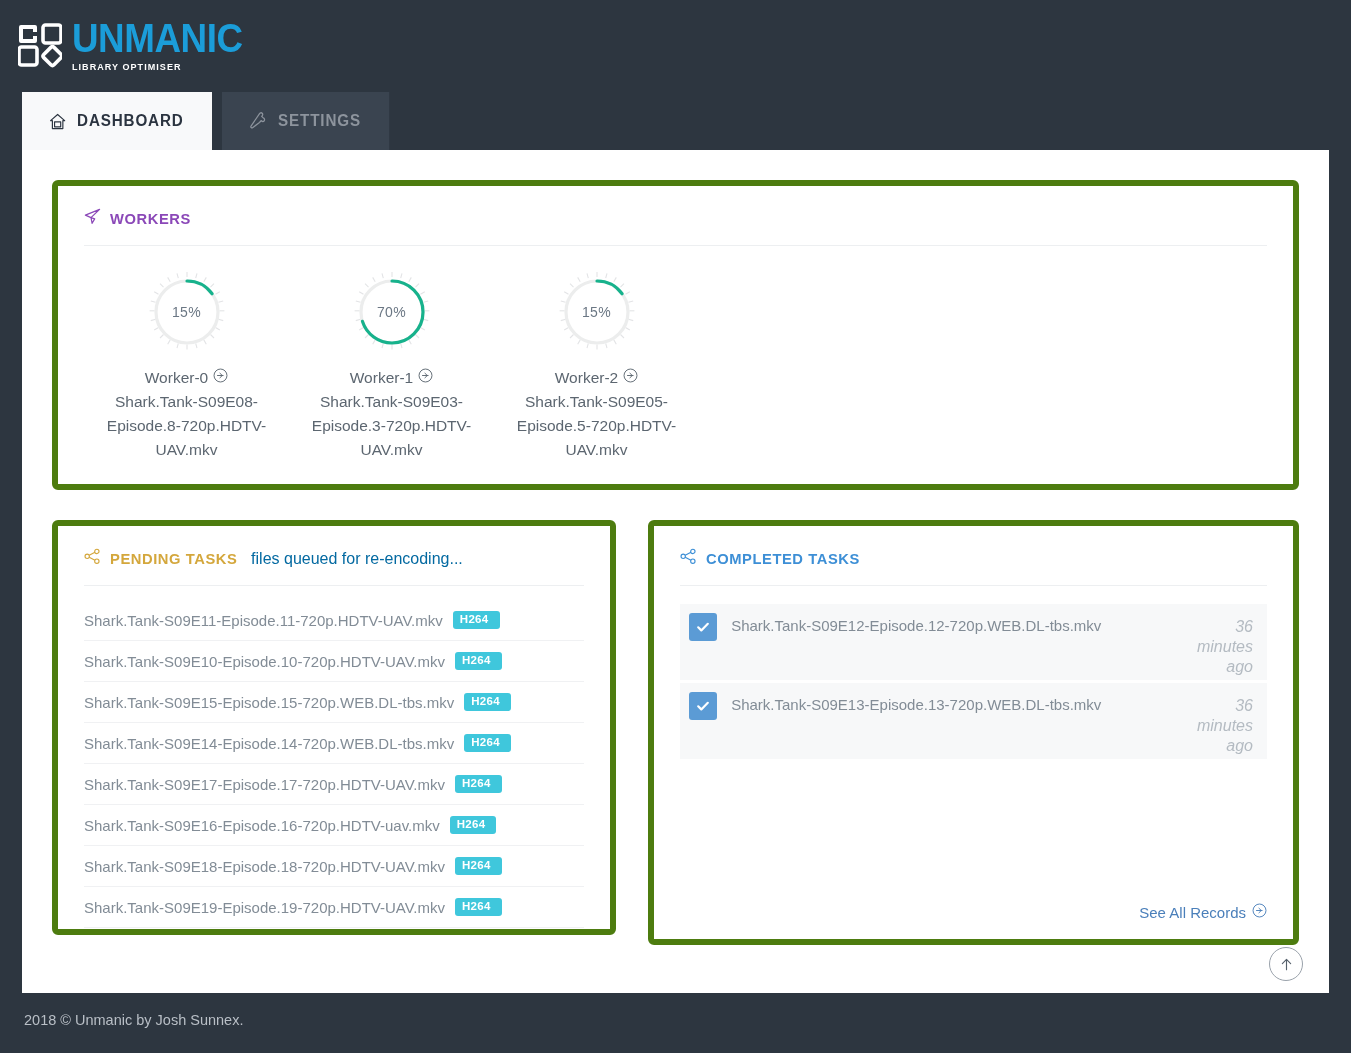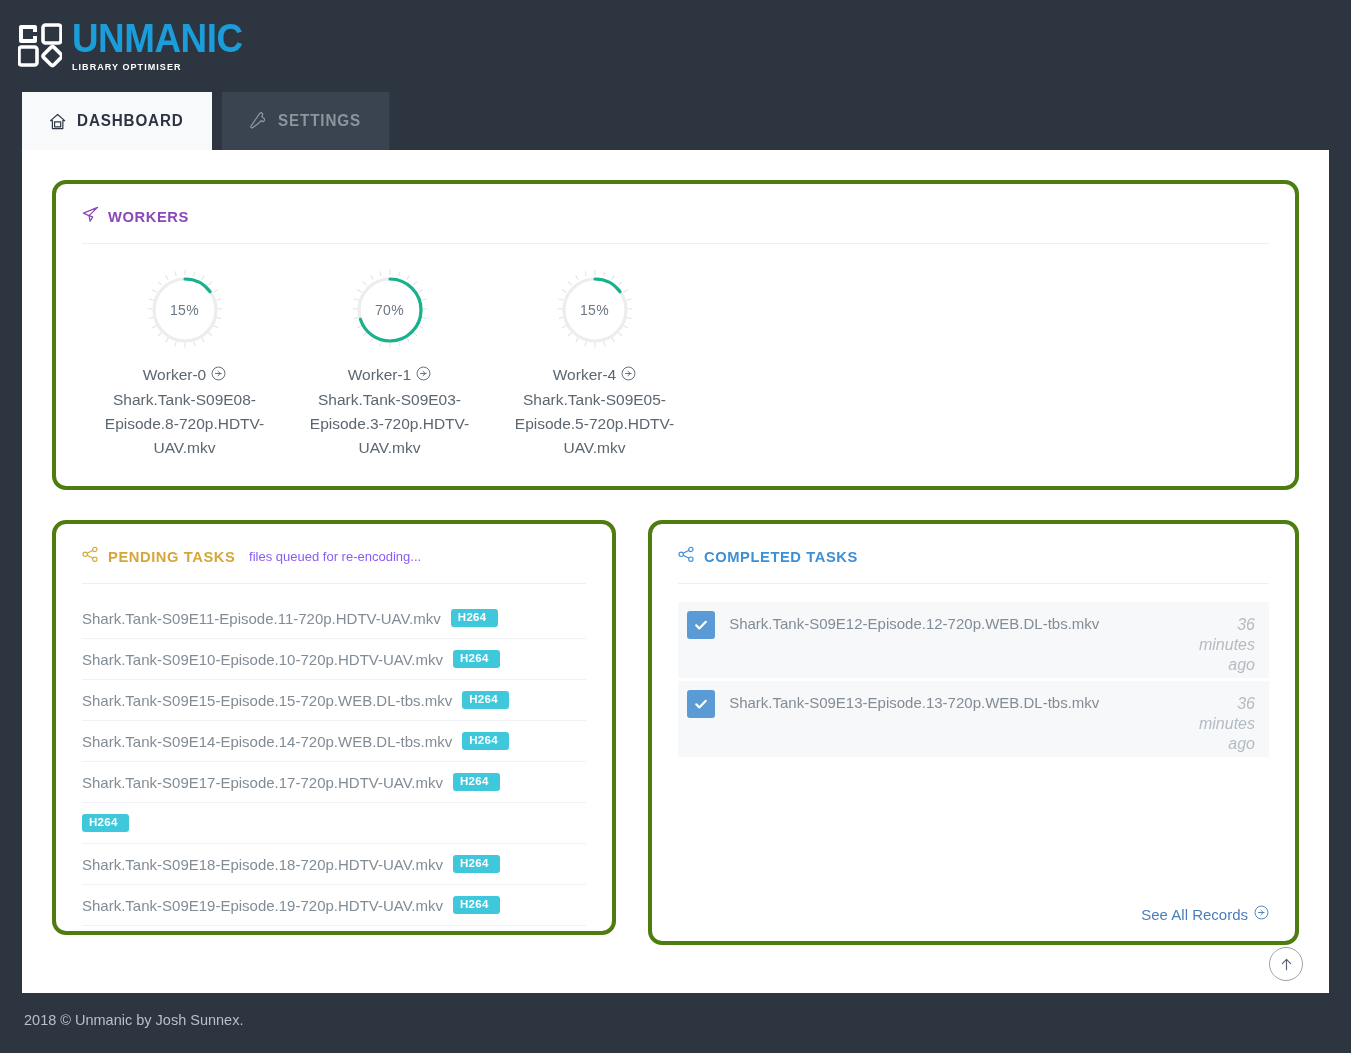--- a/index.html
+++ b/index.html
@@ -78,40 +78,40 @@
   .page {
     background: #ffffff;
     margin: 0 22px;
     min-height: 843px;
     padding: 30px 30px 20px 30px;
     position: relative;
   }
 
   .panel {
     background: #ffffff;
-    border: 4px solid #4d7c0f;
-    border-radius: 14px;
+    border: 6px solid #4d7c0f;
+    border-radius: 6px;
   }
 
   .panel-head {
     display: flex;
     align-items: center;
     gap: 9px;
     padding: 22px 26px 0 26px;
   }
   .panel-title {
     font-size: 15.5px;
     font-weight: bold;
     letter-spacing: 0.6px;
     transform: scaleX(0.95);
     transform-origin: left center;
   }
   .panel-sub {
-    font-size: 13px;
-    color: #8b5cf6;
+    font-size: 16px;
+    color: #0369a1;
     margin-left: -2px;
   }
   .panel-rule {
     border-bottom: 1px solid #edeff1;
     margin: 16px 26px 0 26px;
   }
 
   
   .workers-panel { margin-bottom: 30px; min-height: 310px; }
   .workers-row {
@@ -129,20 +129,21 @@
     transform: translateY(-50%);
     font-size: 14px;
     color: #6b7784;
     letter-spacing: 0.3px;
   }
   .worker-name {
     margin-top: 14px;
     font-size: 15.5px;
     color: #5c6670;
     display: flex;
+    align-items: center;
     justify-content: center;
     gap: 5px;
   }
   .worker-file {
     margin-top: 3px;
     font-size: 15.5px;
     color: #5c6670;
     line-height: 24px;
     padding: 0 10px;
     word-break: break-word;
@@ -428,21 +429,21 @@
                 <line x1="15" y1="13.6" x2="18.5" y2="17.1"></line>
               <line x1="22.7" y1="7.4" x2="25.2" y2="11.7"></line>
                 <line x1="32" y1="3.4" x2="33.3" y2="8.2"></line>
             </g>
             <circle cx="42" cy="42" r="31" fill="none" stroke="#eceded" stroke-width="3.2"></circle>
             <circle cx="42" cy="42" r="31" fill="none" stroke="#17b28c" stroke-width="3.2" stroke-linecap="round" stroke-dasharray="29.2 165.5" transform="rotate(-90 42 42)"></circle>
           </svg>
           <div class="gauge-pct">15%</div>
         </div>
         <div class="worker-name">
-          <span>Worker-4</span>
+          <span>Worker-2</span>
           <span>
             <svg width="15" height="15" viewBox="0 0 16 16">
                 <circle cx="8" cy="8" r="6.9" fill="none" stroke="#5c6670" stroke-width="1"></circle>
                 <path d="M4.8 8 h6 M7.4 5.6 L9.9 8 L7.4 10.4" fill="none" stroke="#5c6670" stroke-width="1" stroke-linecap="round" stroke-linejoin="round"></path>
               </svg>
           </span>
         </div>
         <div class="worker-file">Shark.Tank-S09E05-Episode.5-720p.HDTV-UAV.mkv</div>
       </div>
 
@@ -482,20 +483,21 @@
           </div>
           <div class="task-row">
             <span class="task-name">Shark.Tank-S09E14-Episode.14-720p.WEB.DL-tbs.mkv</span>
             <span class="badge">H264</span>
           </div>
           <div class="task-row">
             <span class="task-name">Shark.Tank-S09E17-Episode.17-720p.HDTV-UAV.mkv</span>
             <span class="badge">H264</span>
           </div>
           <div class="task-row">
+            <span class="task-name">Shark.Tank-S09E16-Episode.16-720p.HDTV-uav.mkv</span>
             <span class="badge">H264</span>
           </div>
           <div class="task-row">
             <span class="task-name">Shark.Tank-S09E18-Episode.18-720p.HDTV-UAV.mkv</span>
             <span class="badge">H264</span>
           </div>
           <div class="task-row">
             <span class="task-name">Shark.Tank-S09E19-Episode.19-720p.HDTV-UAV.mkv</span>
             <span class="badge">H264</span>
           </div>

